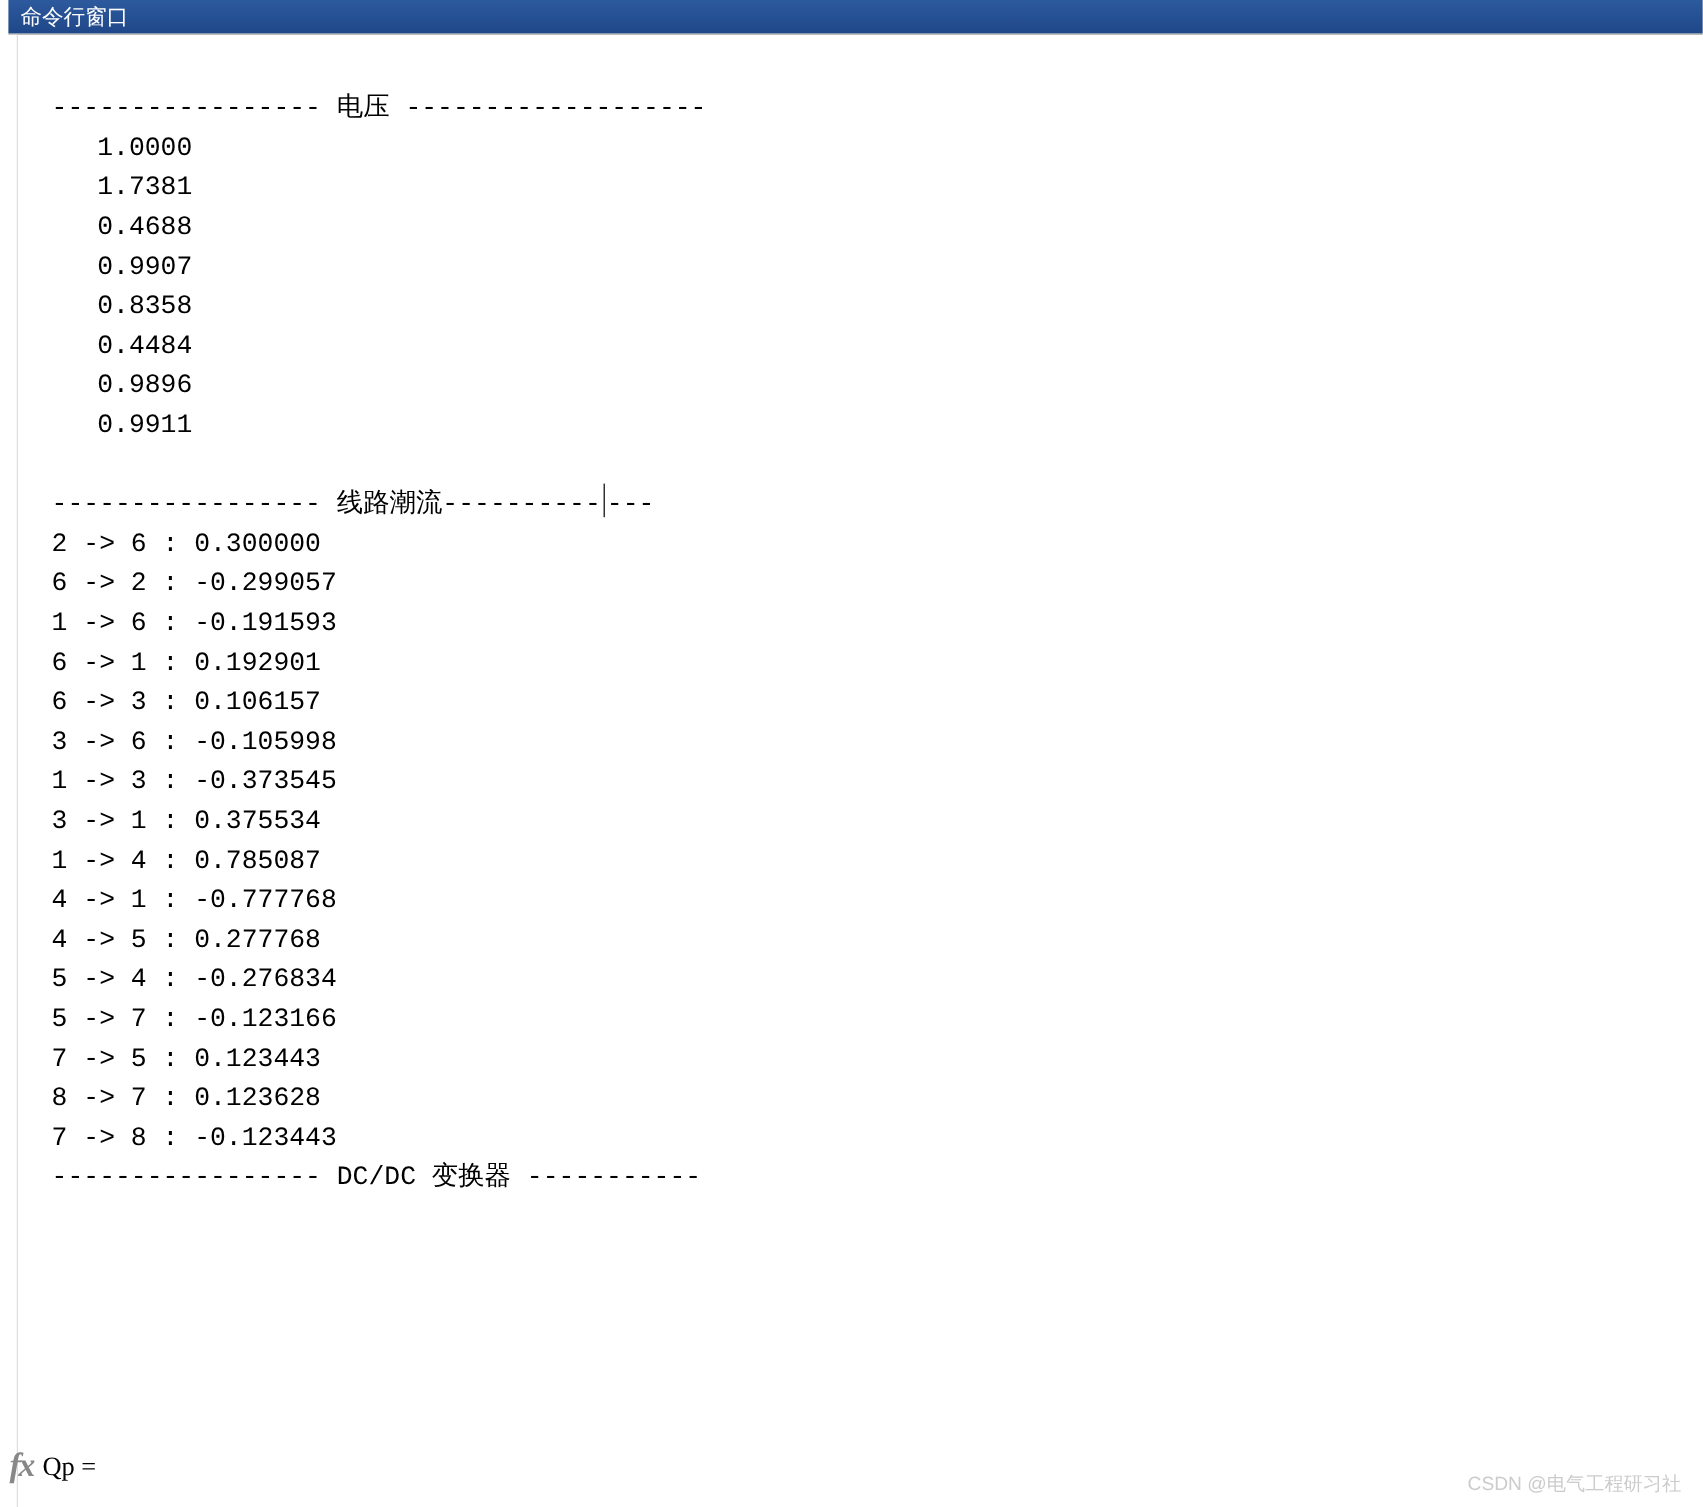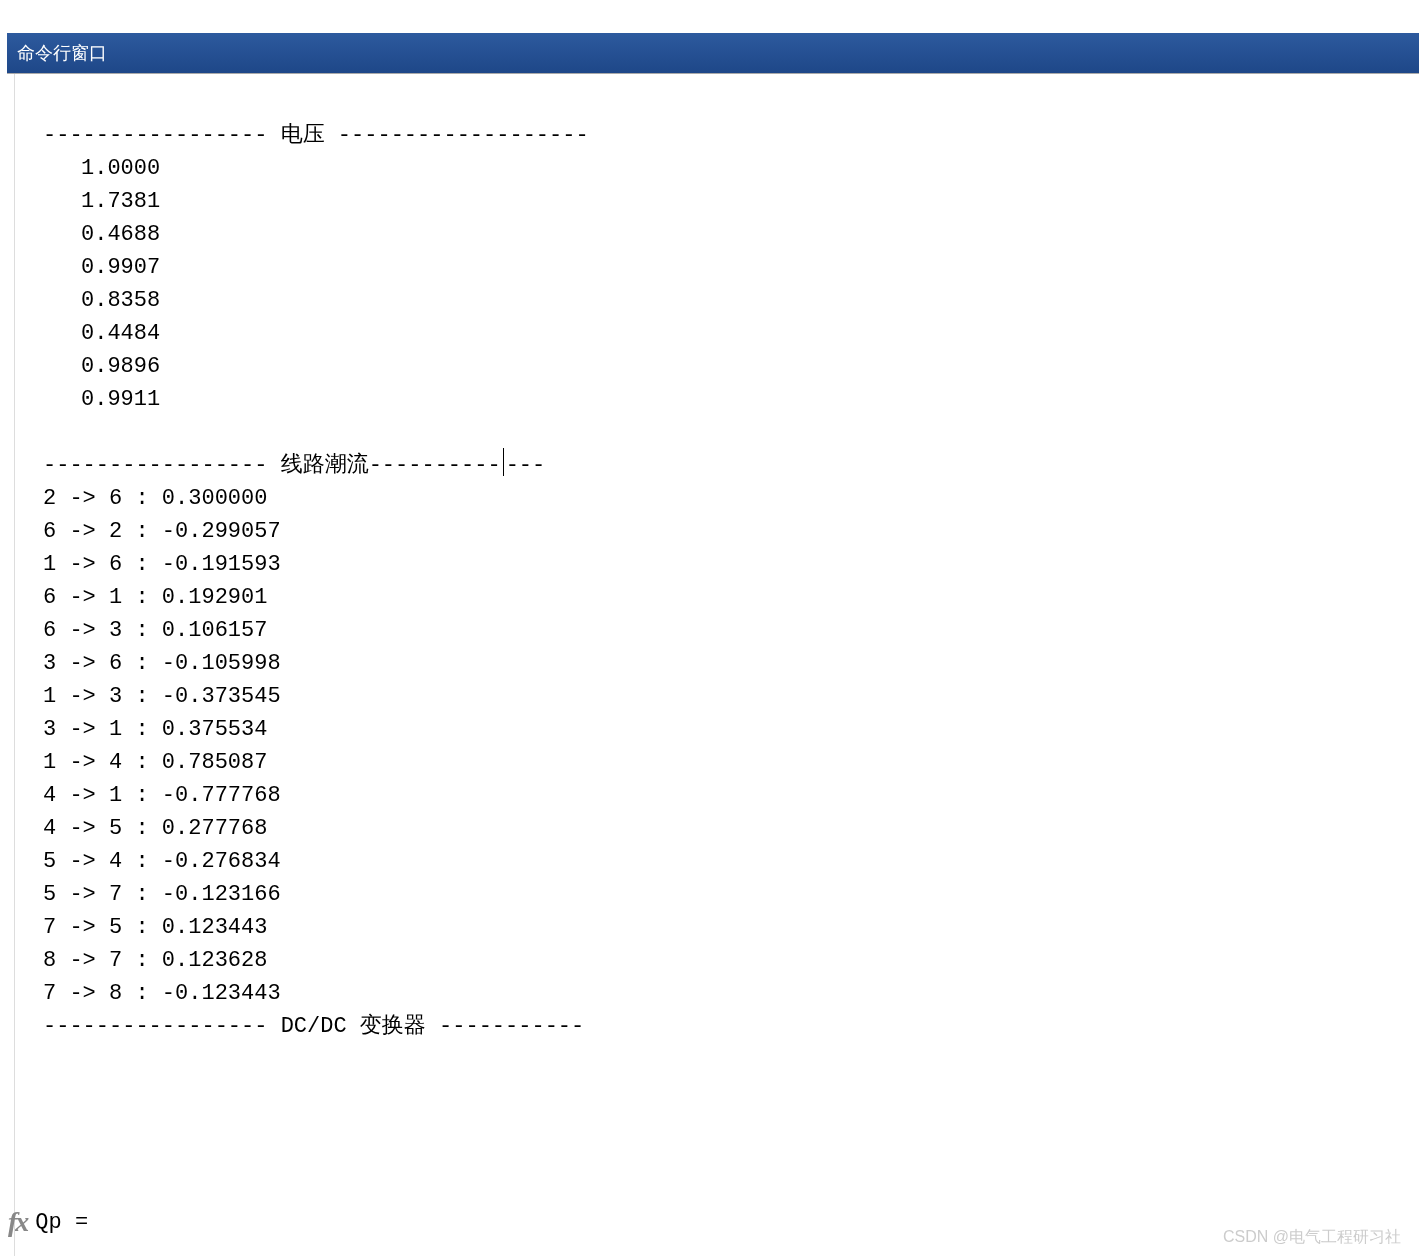--- a/index.html
+++ b/index.html
@@ -20,24 +20,23 @@
       height: 100%;
       display: flex;
       flex-direction: column;
     }
     .title-bar {
       background: linear-gradient(to bottom, #2d5a9e 0%, #1e4788 100%);
       color: #ffffff;
       padding: 3px 10px;
       font-size: 18px;
       font-weight: normal;
-      height: 40px;
+      height: 28px;
       display: flex;
       align-items: center;
-      margin-top: 33px;
     }
     .content-wrapper {
       display: flex;
       flex: 1;
       border-top: 1px solid #aaa;
     }
     .left-gutter {
       width: 8px;
       background: #ffffff;
       border-right: 1px solid #ddd;
@@ -65,21 +64,21 @@
     .fx-icon {
       font-family: "Times New Roman", serif;
       font-style: italic;
       font-weight: bold;
       font-size: 28px;
       color: #888;
       margin-right: 8px;
       letter-spacing: -2px;
     }
     .prompt-text {
-      font-family: Liberation Mono, monospace;
+      font-family: Liberation Serif, serif;
       font-size: 22px;
       color: #000000;
     }
     .watermark {
       position: absolute;
       bottom: 8px;
       right: 18px;
       font-size: 16px;
       color: #cccccc;
       font-family: "Microsoft YaHei", sans-serif;

